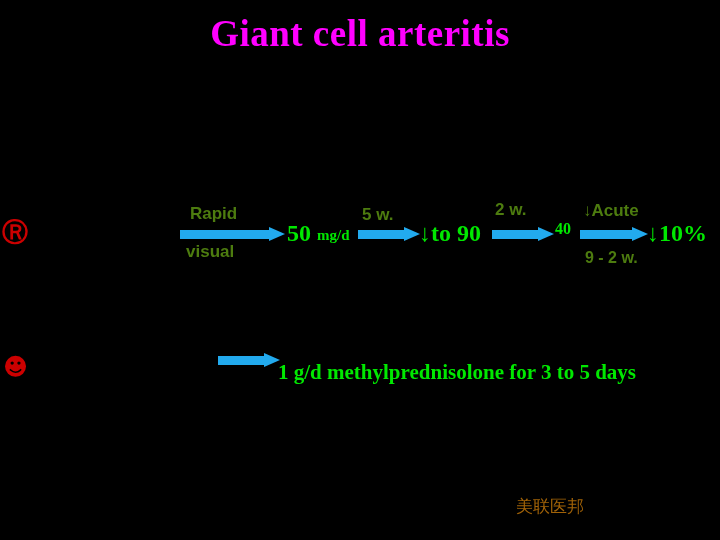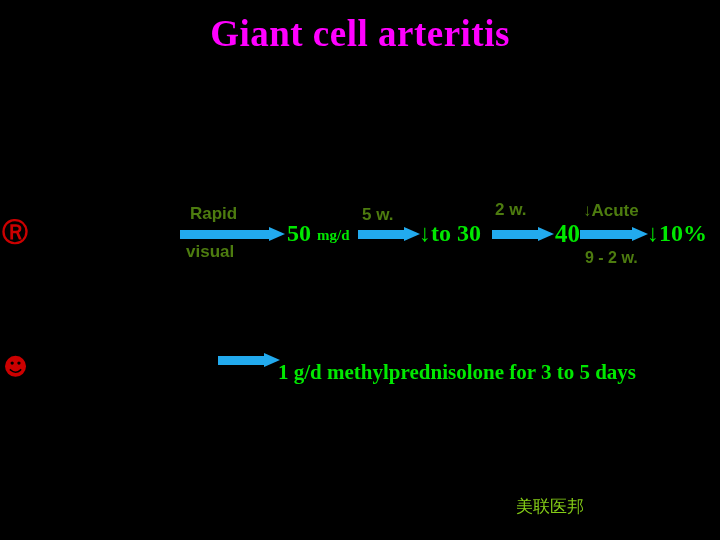--- a/index.html
+++ b/index.html
@@ -93,21 +93,21 @@
     border-top: 7.5px solid transparent;
     border-bottom: 7.5px solid transparent;
     border-left: 16px solid #22aaee;
   }
 
   
   .watermark {
     position: absolute;
     right: 12px;
     bottom: 22px;
-    color: #84cc16;
+    color: #a16207;
     font-size: 17px;
     font-family: "DejaVu Sans", sans-serif;
     white-space: nowrap;
   }
 </style>
 </head>
 <body>
 
 <div class="slide">
 
@@ -127,30 +127,30 @@
   <div class="abs green" style="left:287px; top:221px; font-size:24px;">50</div>
   <div class="abs green" style="left:317px; top:228px; font-size:15px;">mg/d</div>
 
   <div class="abs white" style="left:362px; top:206px; font-size:17px;">5 w.</div>
 
   <div class="arrow" style="left:358px; top:227px; width:62px;">
     <div class="shaft" style="width:46px;"></div>
     <div class="head" style="left:46px;"></div>
   </div>
 
-  <div class="abs green" style="left:419px; top:221px; font-size:24px;">↓to 30</div>
+  <div class="abs green" style="left:419px; top:221px; font-size:24px;">↓to 90</div>
 
   <div class="abs white" style="left:495px; top:201px; font-size:17px;">2 w.</div>
 
   <div class="arrow" style="left:492px; top:227px; width:62px;">
     <div class="shaft" style="width:46px;"></div>
     <div class="head" style="left:46px;"></div>
   </div>
 
-  <div class="abs green" style="left:555px; top:221px; font-size:25px;">40</div>
+  <div class="abs green" style="left:555px; top:221px; font-size:16px;">40</div>
 
   <div class="abs white" style="left:583px; top:202px; font-size:17px;">↓Acute</div>
   <div class="abs white" style="left:585px; top:250px; font-size:16px;">9 - 2 w.</div>
 
   <div class="arrow" style="left:580px; top:227px; width:68px;">
     <div class="shaft" style="width:52px;"></div>
     <div class="head" style="left:52px;"></div>
   </div>
 
   <div class="abs green" style="left:647px; top:221px; font-size:24px;">↓10%</div>

